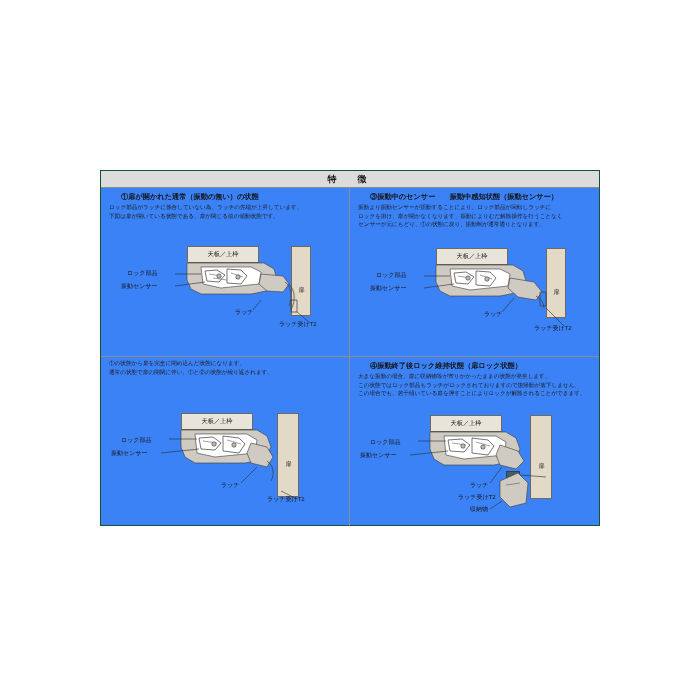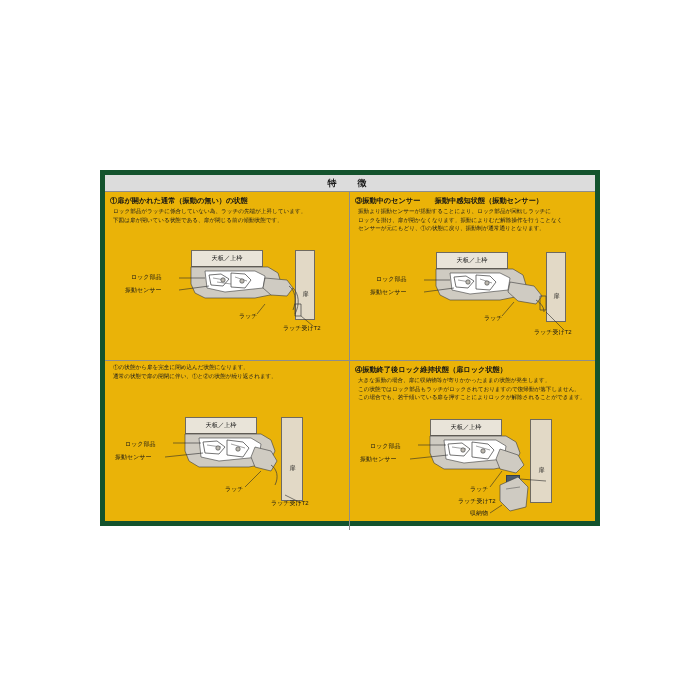--- a/index.html
+++ b/index.html
@@ -14,23 +14,23 @@
     color: #221f1d;
     overflow: hidden;
   }
 
   #figure {
     position: absolute;
     left: 100px;
     top: 170px;
     width: 500px;
     height: 356px;
-    border: 5px solid #14532d;
-    box-sizing: border-box;
-    background: #eab308;
+    border: 1px solid #14532d;
+    box-sizing: border-box;
+    background: #3b82f6;
   }
 
   
   .header {
     height: 16px;
     background: #dcdcdc;
     border-bottom: 1px solid #8d8d8d;
     display: flex;
     align-items: center;
     justify-content: center;
@@ -52,21 +52,21 @@
     position: relative;
     box-sizing: border-box;
     overflow: hidden;
   }
   .cell.col-left  { border-right: 1px solid #8d8d8d; }
   .cell.row-top   { border-bottom: 1px solid #8d8d8d; }
 
   .cell-title {
     font-size: 7.2px;
     font-weight: bold;
-    margin: 4px 0 0 5px;
+    margin: 4px 0 0 20px;
     color: #141414;
     line-height: 1.25;
   }
   .cell-body {
     font-size: 5.6px;
     margin: 2px 0 0 8px;
     color: #1c1c1c;
     line-height: 1.55;
   }
   .cell-body div { white-space: nowrap; }

